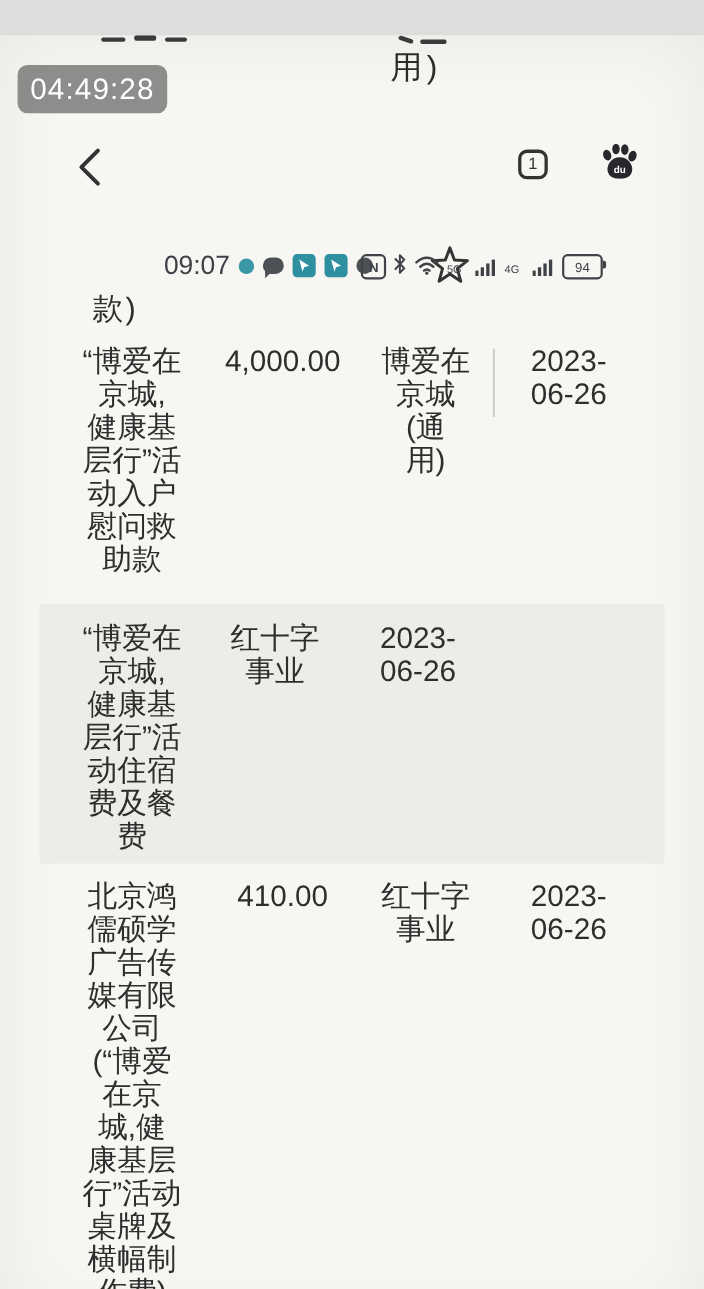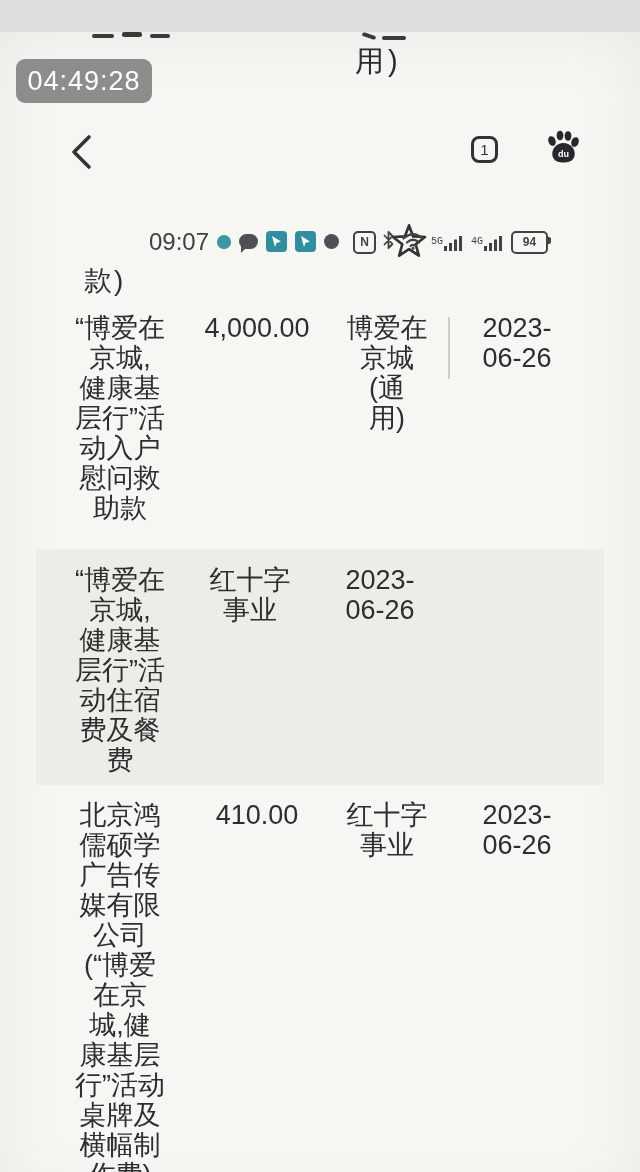--- a/index.html
+++ b/index.html
@@ -44,25 +44,25 @@
   }
   .sb-time{position:absolute; left:147px; top:0; font-size:24px; color:#3e4246;}
   .sb-left{position:absolute; left:215px; top:3px; display:flex; align-items:center; gap:8px;}
   .sb-right{position:absolute; right:64px; top:2px; display:flex; align-items:center; gap:6px;}
   .dot-teal{width:14px;height:14px;border-radius:50% 50% 46% 46%;background:#3a97a5;}
   .bubble{position:relative;width:19px;height:15px;background:#4d5156;border-radius:8px;}
   .bubble::after{content:"";position:absolute;left:2px;bottom:-4px;border:4px solid transparent;border-top-color:#4d5156;border-left-color:#4d5156;}
   .sq-teal{width:21px;height:21px;border-radius:4px;background:#2e8fa0;display:flex;align-items:center;justify-content:center;}
   .dot-dark{width:15px;height:15px;border-radius:50%;background:#4d5156;}
   .nfc{width:19px;height:19px;border:2.5px solid #3f4347;border-radius:5px;display:flex;align-items:center;justify-content:center;font-size:12px;font-weight:bold;color:#3f4347;}
-  .net{display:flex;align-items:center;gap:1px;font-family:Liberation Mono, monospace;}
+  .net{display:flex;align-items:flex-end;gap:12px;}
   .net sup{font-size:10px;line-height:10px;color:#3f4347;}
   .battery{
     position:relative;width:33px;height:19px;border:2px solid #3f4347;border-radius:5px;
-    display:flex;align-items:center;justify-content:center;font-size:12px;color:#3f4347;font-weight:bold;
+    display:flex;align-items:center;justify-content:center;font-size:12px;color:#3f4347;
   }
   .battery::after{content:"";position:absolute;right:-5px;top:4px;width:3px;height:7px;background:#3f4347;border-radius:0 2px 2px 0;}
   
   .cliprow{position:absolute;left:84px;top:230px;font-size:28px;color:#2f2f2f;letter-spacing:2px;}
   .shade{position:absolute;left:36px;top:517px;width:568px;height:236px;background:#edece7;}
   .t-row{position:absolute;left:40px;width:560px;display:flex;}
   .cell{
     font-size:27px; line-height:30px; text-align:center;
     white-space:pre-line; color:#2e2e2e;
   }

